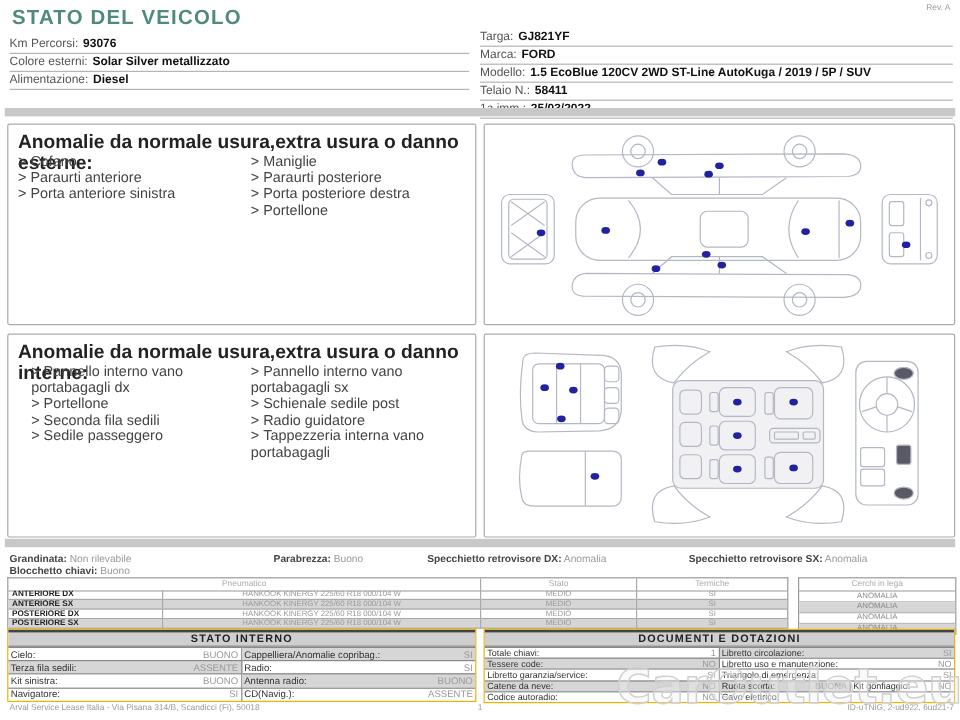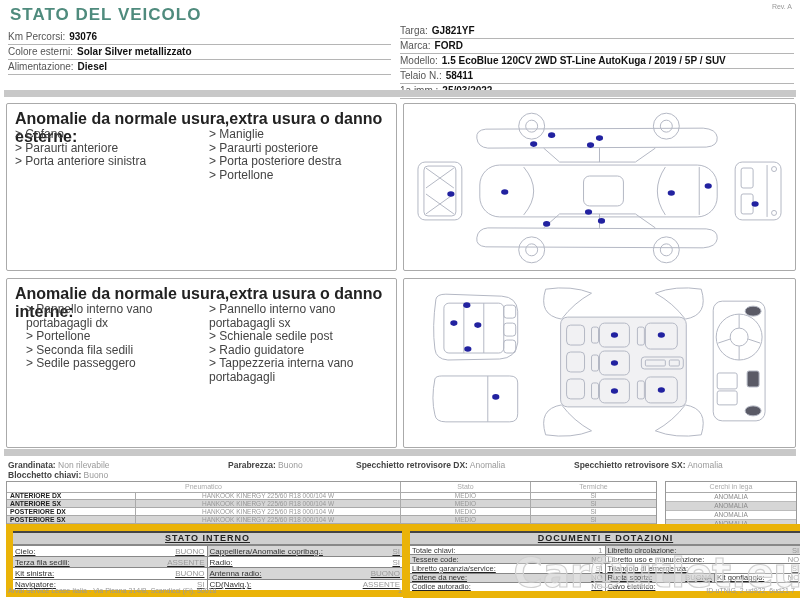--- a/index.html
+++ b/index.html
@@ -43,21 +43,21 @@
   .tyre-row:nth-child(odd){background:#d6d6d6;}
   .tyre-head .hc:last-child,.tyre-row > div:last-child{border-right:none;}
 
   .cerchi-box{left:665px;top:481px;width:130px;border:1px solid #999;}
   .cerchi-head{height:10px;color:#aaa;font-size:7px;text-align:center;line-height:10px;border-bottom:1px solid #aaa;}
   .cerchi-row{height:8px;font-size:6.5px;line-height:8px;text-align:center;color:#8a8a8a;border-bottom:1px solid #bbb;}
   .cerchi-row:nth-child(odd){background:#d6d6d6;}
   .cerchi-row:last-child{border-bottom:none;}
 
   
-  .btable{border:7px solid #eab308;text-decoration:underline;}
+  .btable{border:1px solid #eab308;}
   .btable .thead{background:#cfcfcf;border-top:2px solid #444;border-bottom:1px solid #888;
                  font-weight:bold;font-size:9px;text-align:center;letter-spacing:1px;color:#222;}
   .si .thead,.doc .thead{height:11px;line-height:11px;}
   .trow{display:grid;grid-template-columns:50% 50%;}
   .trow .cell{display:flex;justify-content:space-between;align-items:center;
               border-right:1px solid #888;border-top:1px solid #888;padding:0 2px;overflow:hidden;}
   .trow .cell:last-child{border-right:none;}
   .lbl{color:#333;white-space:nowrap;}
   .val{color:#999;white-space:nowrap;}
   .si .trow{height:11.2px;font-size:8px;}

